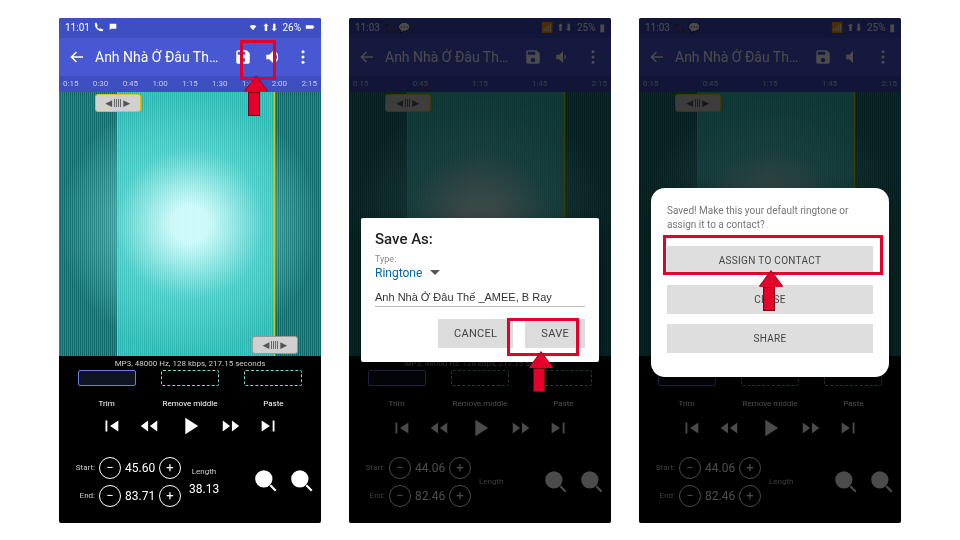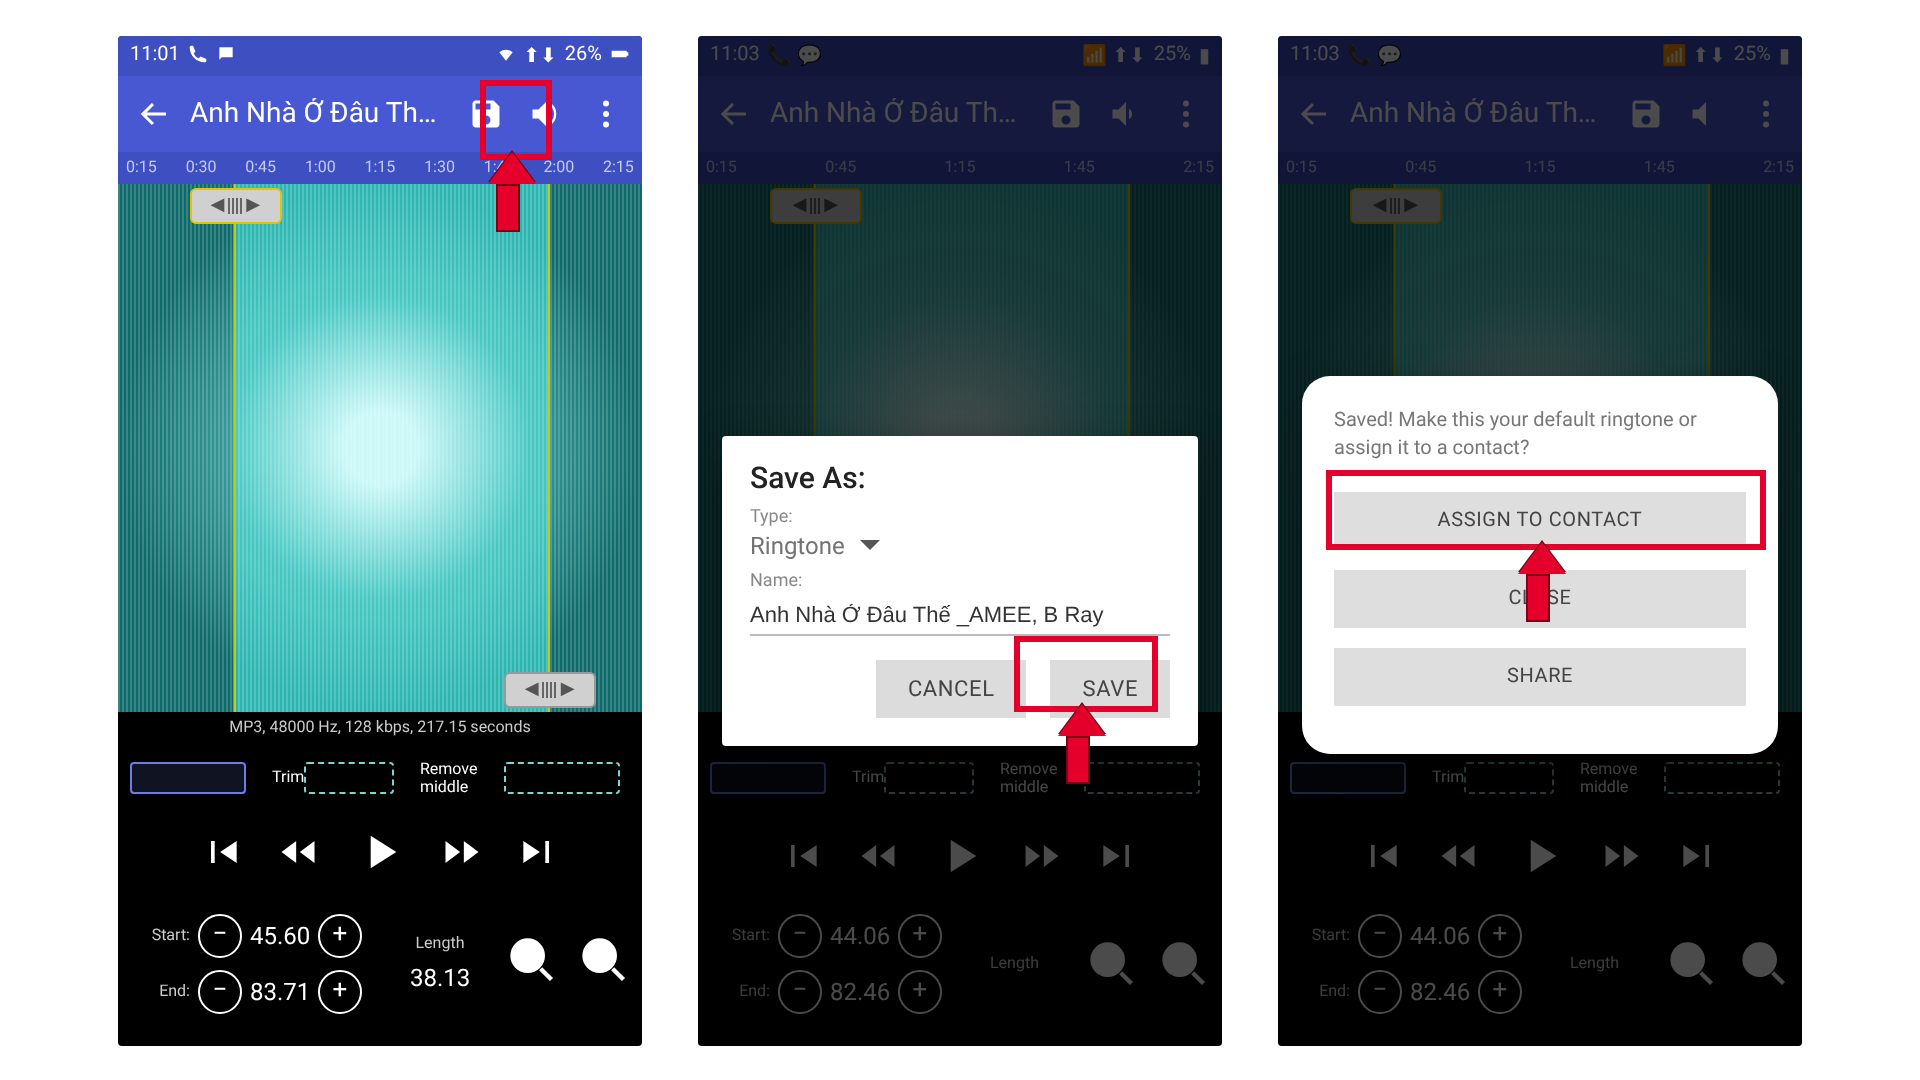--- a/index.html
+++ b/index.html
@@ -27,42 +27,42 @@
   .handle{position:absolute;width:44px;height:16px;background:#d0d0d0;border:1px solid #999;border-radius:3px;display:flex;align-items:center;justify-content:center;gap:2px}
   .handle span{font-size:9px;color:#555}
   .handle .bars{display:flex;gap:1px}
   .handle .bars i{width:1px;height:8px;background:#666;display:block}
   .handle.top{top:2px;left:calc(22% - 22px);border:1px solid #e6c200}
   .handle.bot{bottom:2px;left:calc(82% - 22px)}
   
   .infoline{height:16px;background:#000;color:#ccc;font-size:8px;text-align:center;line-height:16px}
   
   .tools{height:34px;background:#000;display:flex;align-items:center;justify-content:space-around;padding:0 6px}
-  .tool{display:flex;flex-direction:row;align-items:center;color:#fff;font-size:8px;gap:13px}
+  .tool{display:flex;flex-direction:column;align-items:center;color:#fff;font-size:8px;gap:13px}
   .tool .box{width:56px;height:14px;border:1px dashed #7cd6d0;border-radius:2px}
   .tool.trim .box{border:1px solid #6b7de6;background:rgba(107,125,230,.15)}
   
   .transport{height:44px;background:#000;display:flex;align-items:center;justify-content:center;gap:16px}
   .transport svg{width:22px;height:22px;fill:#fff}
   .transport .play svg{width:28px;height:28px}
   
-  .range{height:64px;background:#000;color:#fff;font-size:9px;display:flex;align-items:center;padding:0 6px;gap:18px}
+  .range{height:64px;background:#000;color:#fff;font-size:9px;display:flex;align-items:center;padding:0 6px;gap:2px}
   .range .col{display:flex;flex-direction:column;gap:6px}
   .range .lbl{width:30px;text-align:right;color:#ccc;font-size:8px}
   .range .val{font-size:12px;color:#fff;width:30px}
   .circ{width:20px;height:20px;border:1.5px solid #fff;border-radius:50%;display:flex;align-items:center;justify-content:center;font-size:13px;line-height:1;color:#fff}
   .zoom{margin-left:auto;display:flex;gap:10px}
   .zoom svg{width:26px;height:26px;fill:#fff;stroke:#fff}
   
   .dim{position:absolute;inset:0;background:rgba(0,0,0,.55)}
   
   .dialog{position:absolute;left:12px;right:12px;top:200px;background:#fff;border-radius:2px;padding:12px 14px 14px;box-shadow:0 6px 20px rgba(0,0,0,.4)}
   .dialog h3{margin:0 0 6px;font-size:15px;font-weight:500;color:#222}
   .dialog .small{font-size:9px;color:#888}
-  .dialog .sel{font-size:12px;color:#737373;display:flex;align-items:center;gap:8px;margin:2px 0 6px}
+  .dialog .sel{font-size:12px;color:#0369a1;display:flex;align-items:center;gap:8px;margin:2px 0 6px}
   .dialog .sel svg{width:10px;height:10px;fill:#555}
   .dialog input{width:100%;border:none;border-bottom:1px solid #bbb;font-size:11px;padding:3px 0;color:#333;outline:none}
   .dialog .btnrow{display:flex;justify-content:flex-end;gap:12px;margin-top:12px}
   .dialog .btn{background:#dcdcdc;color:#444;font-size:11px;padding:8px 16px;letter-spacing:.3px}
   
   .dialog2{position:absolute;left:12px;right:12px;top:170px;background:#fff;border-radius:14px;padding:16px 16px 14px;box-shadow:0 6px 20px rgba(0,0,0,.4)}
   .dialog2 .msg{font-size:10px;color:#777;line-height:1.4;margin-bottom:14px}
   .dialog2 .opt{background:#dedede;color:#444;font-size:10px;text-align:center;padding:9px 0;margin-bottom:10px;letter-spacing:.3px}
   
   .redbox{position:absolute;border:3px solid #e4002b;pointer-events:none}
@@ -351,21 +351,20 @@
   <div class="dim" style="background:rgba(0,0,0,.35)"></div>
   <div class="dialog">
     <h3>Save As:</h3>
     <div class="small">Type:</div>
     <div class="sel">
           <span>Ringtone</span>
           <svg viewBox="0 0 10 10">
             <path d="M0 2l5 5 5-5z"></path>
           </svg>
         </div>
-    <div class="small">Name:</div>
     <input value="Anh Nhà Ở Đâu Thế _AMEE, B Ray" style="">
     <div class="btnrow">
       <div class="btn">CANCEL</div>
       <div class="btn">SAVE</div>
     </div>
   </div>
   <div class="redbox" style="top:300px;left:158px;width:66px;height:32px"></div>
   <div class="redarrow" style="top:334px;left:180px">
         <div class="head"></div>
         <div class="shaft"></div>

